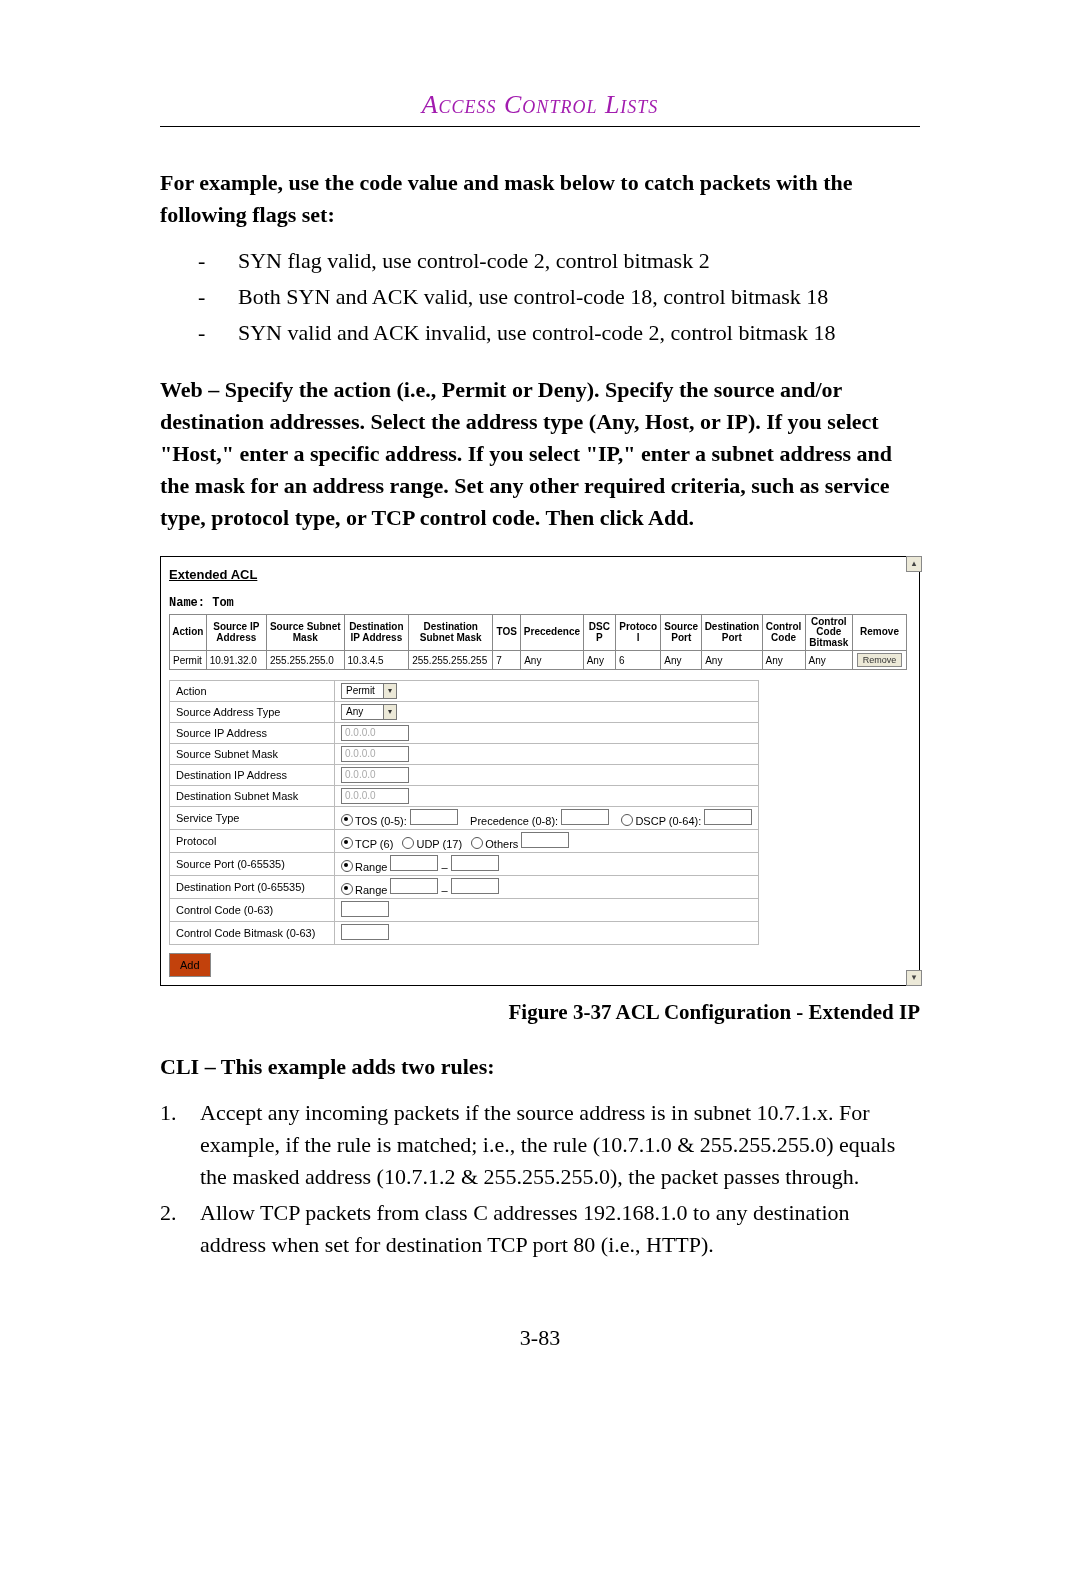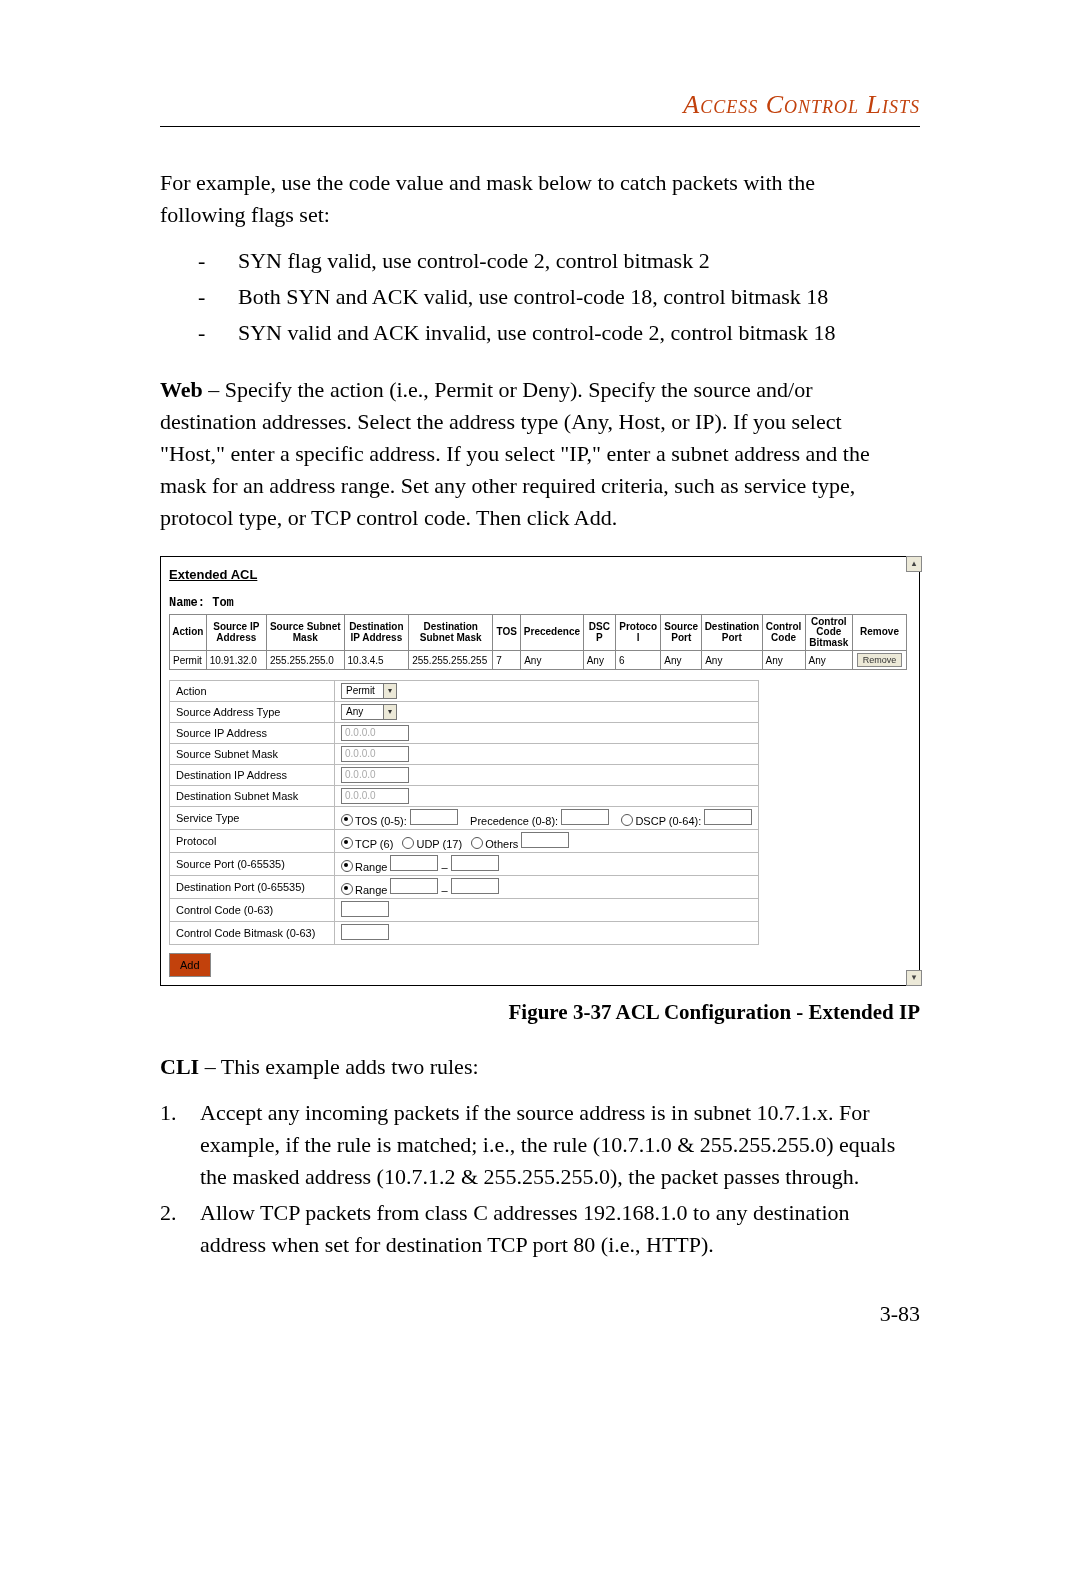--- a/index.html
+++ b/index.html
@@ -10,37 +10,38 @@
     color: #000;
     width: 1080px;
   }
   .page {
     padding: 90px 160px 60px 160px;
     position: relative;
   }
   .header-title {
     font-variant: small-caps;
     font-style: italic;
-    text-align: right;
+    text-align: center;
     font-size: 26px;
-    color: #c2410c;
+    color: #a21caf;
     letter-spacing: 1px;
     margin-bottom: 6px;
   }
   .header-rule {
     border: none;
     border-top: 1px solid #000;
     margin: 0 0 40px 0;
   }
   .body-text {
     font-size: 22px;
     line-height: 1.45;
   }
   .para {
     margin: 0 16px 14px 0;
+    font-weight: bold;
   }
   ul.dash {
     list-style: none;
     padding: 0;
     margin: 0 0 26px 0;
   }
   ul.dash > li {
     position: relative;
     padding-left: 78px;
     margin-bottom: 4px;
@@ -212,23 +213,23 @@
     font-size: 11px;
     margin-top: 8px;
   }
   .caption {
     text-align: right;
     font-weight: bold;
     font-size: 21px;
     margin: 14px 0 26px 0;
   }
   .page-num {
-    text-align: right;
+    text-align: center;
     font-size: 22px;
-    margin-top: 40px;
+    margin-top: 64px;
   }
 </style>
 </head>
 <body>
 
 <div class="page">
   <div class="header-title">Access Control Lists</div>
   <hr class="header-rule">
 
   <div class="body-text">

